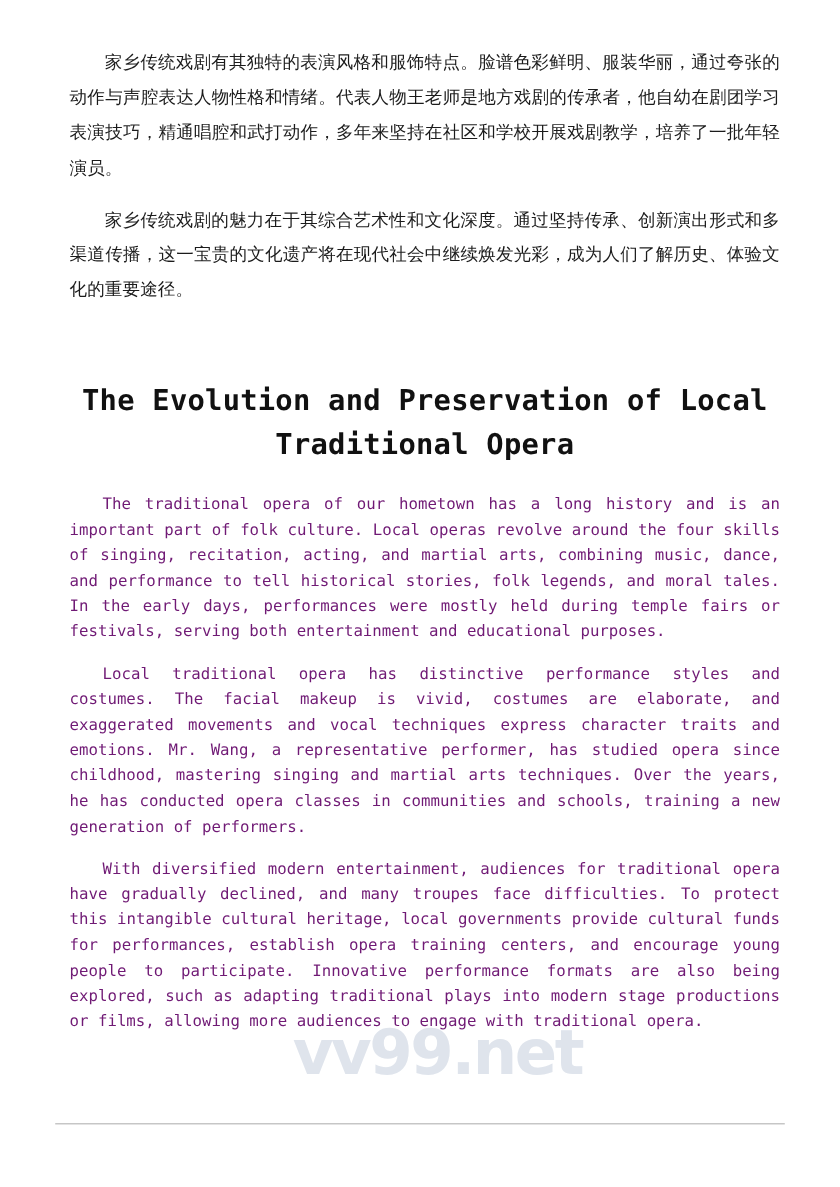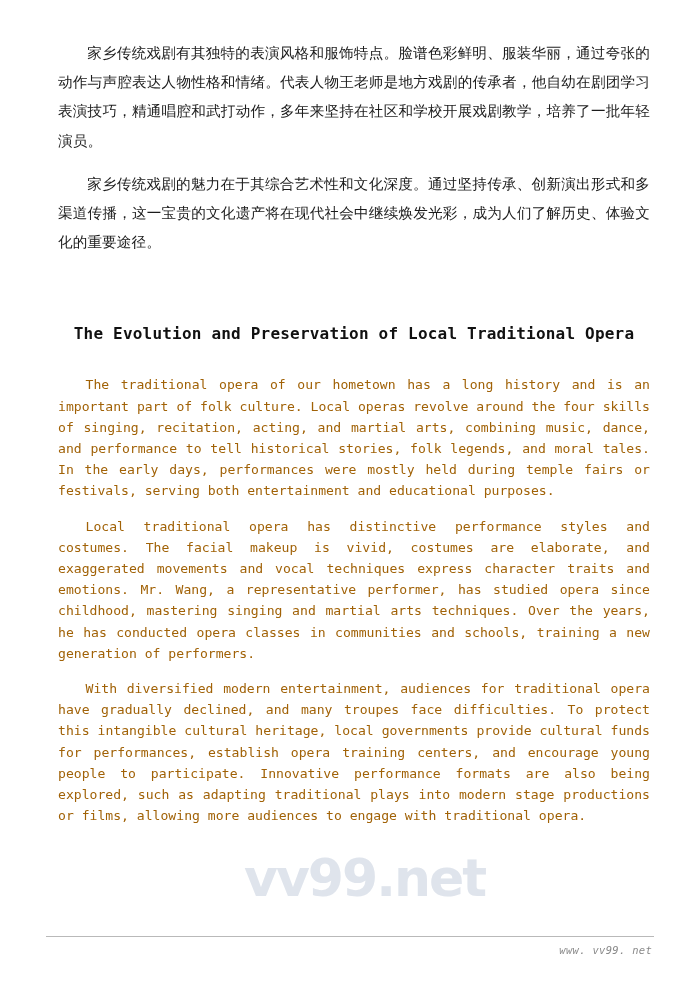--- a/index.html
+++ b/index.html
@@ -64,36 +64,36 @@
     text-indent: 2em;
     margin: 0 0 14px 0;
     letter-spacing: 0.1px;
   }
   .cn-para:last-child { margin-bottom: 12px; }
 
   
   .title {
     font-family: "DejaVu Sans Mono", "Liberation Mono", monospace;
     font-weight: bold;
-    font-size: 16px;
+    font-size: 24px;
     line-height: 36px;
     color: #111111;
     text-align: center;
     margin: 58px 0 0 0;
     padding: 0 6px;
     letter-spacing: 0.2px;
   }
 
   
   .en-block { margin-top: 22px; }
   .en-para {
     font-family: "DejaVu Sans Mono", "Liberation Mono", monospace;
     font-size: 13.1px;
     line-height: 21.2px;
-    color: #a16207;
+    color: #701a75;
     text-align: justify;
     text-indent: 2.1em;
     margin: 0 0 14px 0;
     word-spacing: 0px;
   }
   .en-para:last-child { margin-bottom: 0; }
 
   
   .footer {
     position: absolute;
@@ -140,16 +140,15 @@
     <div class="en-block">
       <p class="en-para">The traditional opera of our hometown has a long history and is an important part of folk culture. Local operas revolve around the four skills of singing, recitation, acting, and martial arts, combining music, dance, and performance to tell historical stories, folk legends, and moral tales. In the early days, performances were mostly held during temple fairs or festivals, serving both entertainment and educational purposes.</p>
       <p class="en-para">Local traditional opera has distinctive performance styles and costumes. The facial makeup is vivid, costumes are elaborate, and exaggerated movements and vocal techniques express character traits and emotions. Mr. Wang, a representative performer, has studied opera since childhood, mastering singing and martial arts techniques. Over the years, he has conducted opera classes in communities and schools, training a new generation of performers.</p>
       <p class="en-para">With diversified modern entertainment, audiences for traditional opera have gradually declined, and many troupes face difficulties. To protect this intangible cultural heritage, local governments provide cultural funds for performances, establish opera training centers, and encourage young people to participate. Innovative performance formats are also being explored, such as adapting traditional plays into modern stage productions or films, allowing more audiences to engage with traditional opera.</p>
     </div>
 
   </div>
 
   <div class="footer">
     <hr class="footer-rule">
-    <span class="footer-text">www. vv99. net</span>
   </div>
 
 </div>
 
 </body></html>

